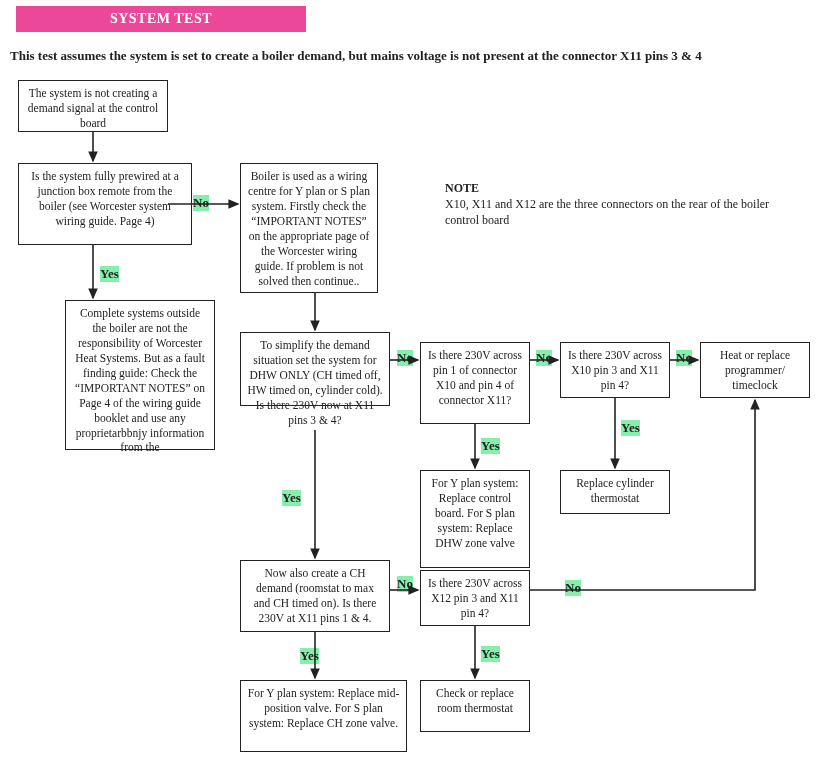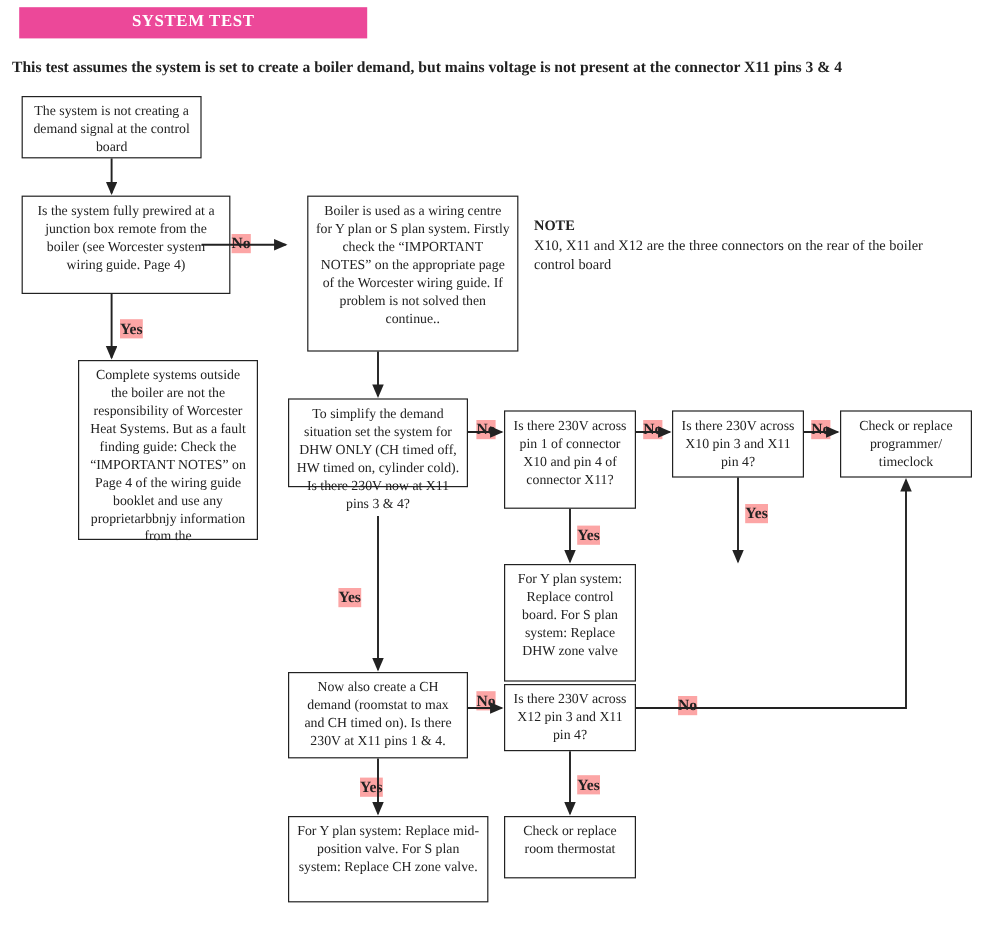--- a/index.html
+++ b/index.html
@@ -4,21 +4,21 @@
 <style>
   html,body{margin:0;padding:0;background:#fff;font-family:Georgia,'Times New Roman',serif;color:#222;}
   .page{position:relative;width:826px;height:771px;}
   .header-bar{position:absolute;left:16px;top:6px;width:290px;height:26px;background:#ec4899;color:#fff;
     display:flex;align-items:center;justify-content:center;font-weight:700;font-size:14px;letter-spacing:.5px;}
   .intro{position:absolute;left:10px;top:48px;width:800px;font-weight:700;font-size:13px;}
   .note-block{position:absolute;font-size:12px;line-height:1.35;}
   .note-block .note-title{font-weight:700;}
   .box{position:absolute;border:1.3px solid #222;background:#fff;font-size:11.5px;line-height:1.3;
     text-align:center;padding:5px 6px;box-sizing:border-box;}
-  .lbl{position:absolute;font-weight:700;font-size:13px;background:#fca5a5;}
+  .lbl{position:absolute;font-weight:700;font-size:13px;background:#86efac;}
   svg.wires{position:absolute;left:0;top:0;pointer-events:none;}
   .arrow{stroke:#222;stroke-width:1.6;fill:none;}
   .arrowhead{fill:#222;}
 </style>
 </head>
 <body>
 
 <div class="page">
 
   <div class="header-bar">
@@ -29,33 +29,34 @@
 
   <div class="note-block" style="left:420px;top:180px;width:340px;margin-left:25px;">
     <div class="note-title">NOTE</div>
     <div>X10, X11 and X12 are the three connectors on the rear of the boiler control board</div>
   </div>
 
   <div class="box" style="left:18px;top:80px;width:150px;height:52px;">The system is not creating a demand signal at the control board</div>
   <div class="box" style="left:18px;top:163px;width:174px;height:82px;">Is the system fully prewired at a junction box remote from the boiler (see Worcester system wiring guide. Page 4)</div>
   <div class="box" style="left:18px;top:300px;width:150px;height:150px;margin-left:47px;">Complete systems outside the boiler are not the responsibility of Worcester Heat Systems. But as a fault finding guide: Check the “IMPORTANT NOTES” on Page 4 of the wiring guide booklet and use any proprietarbbnjy information from the</div>
 
-  <div class="box" style="left:240px;top:163px;width:176px;height:130px;margin-left:16px;">Boiler is used as a wiring centre for Y plan or S plan system. Firstly check the “IMPORTANT NOTES” on the appropriate page of the Worcester wiring guide. If problem is not solved then continue..</div>
+  <div class="box" style="left:240px;top:163px;width:138px;height:130px;">Boiler is used as a wiring centre for Y plan or S plan system. Firstly check the “IMPORTANT NOTES” on the appropriate page of the Worcester wiring guide. If problem is not solved then continue..</div>
   <div class="box" style="left:240px;top:332px;width:150px;height:74px;">To simplify the demand situation set the system for DHW ONLY (CH timed off, HW timed on, cylinder cold). Is there 230V now at X11 pins 3 &amp; 4?</div>
   <div class="box" style="left:240px;top:560px;width:150px;height:72px;">Now also create a CH demand (roomstat to max and CH timed on). Is there 230V at X11 pins 1 &amp; 4.</div>
   <div class="box" style="left:240px;top:680px;width:167px;height:72px;">For Y plan system: Replace mid-position valve. For S plan system: Replace CH zone valve.</div>
 
   <div class="box" style="left:420px;top:342px;width:110px;height:82px;">Is there 230V across pin 1 of connector X10 and pin 4 of connector X11?</div>
   <div class="box" style="left:420px;top:470px;width:110px;height:98px;">For Y plan system: Replace control board. For S plan system: Replace DHW zone valve</div>
   <div class="box" style="left:420px;top:570px;width:110px;height:56px;">Is there 230V across X12 pin 3 and X11 pin 4?</div>
   <div class="box" style="left:420px;top:680px;width:110px;height:52px;">Check or replace room thermostat</div>
 
   <div class="box" style="left:560px;top:342px;width:110px;height:56px;">Is there 230V across X10 pin 3 and X11 pin 4?</div>
+  <div class="box" style="left:560px;top:470px;width:110px;height:44px;">Replace cylinder thermostat</div>
 
-  <div class="box" style="left:700px;top:342px;width:110px;height:56px;">Check or replace programmer/ timeclock</div>
+  <div class="box" style="left:700px;top:342px;width:110px;height:56px;">Heat or replace programmer/ timeclock</div>
 
   <div class="lbl" style="left:193px;top:195px;">No</div>
   <div class="lbl" style="left:100px;top:266px;">Yes</div>
   <div class="lbl" style="left:397px;top:350px;">No</div>
   <div class="lbl" style="left:282px;top:490px;">Yes</div>
   <div class="lbl" style="left:536px;top:350px;">No</div>
   <div class="lbl" style="left:481px;top:438px;">Yes</div>
   <div class="lbl" style="left:676px;top:350px;">No</div>
   <div class="lbl" style="left:621px;top:420px;">Yes</div>
   <div class="lbl" style="left:397px;top:576px;">No</div>

